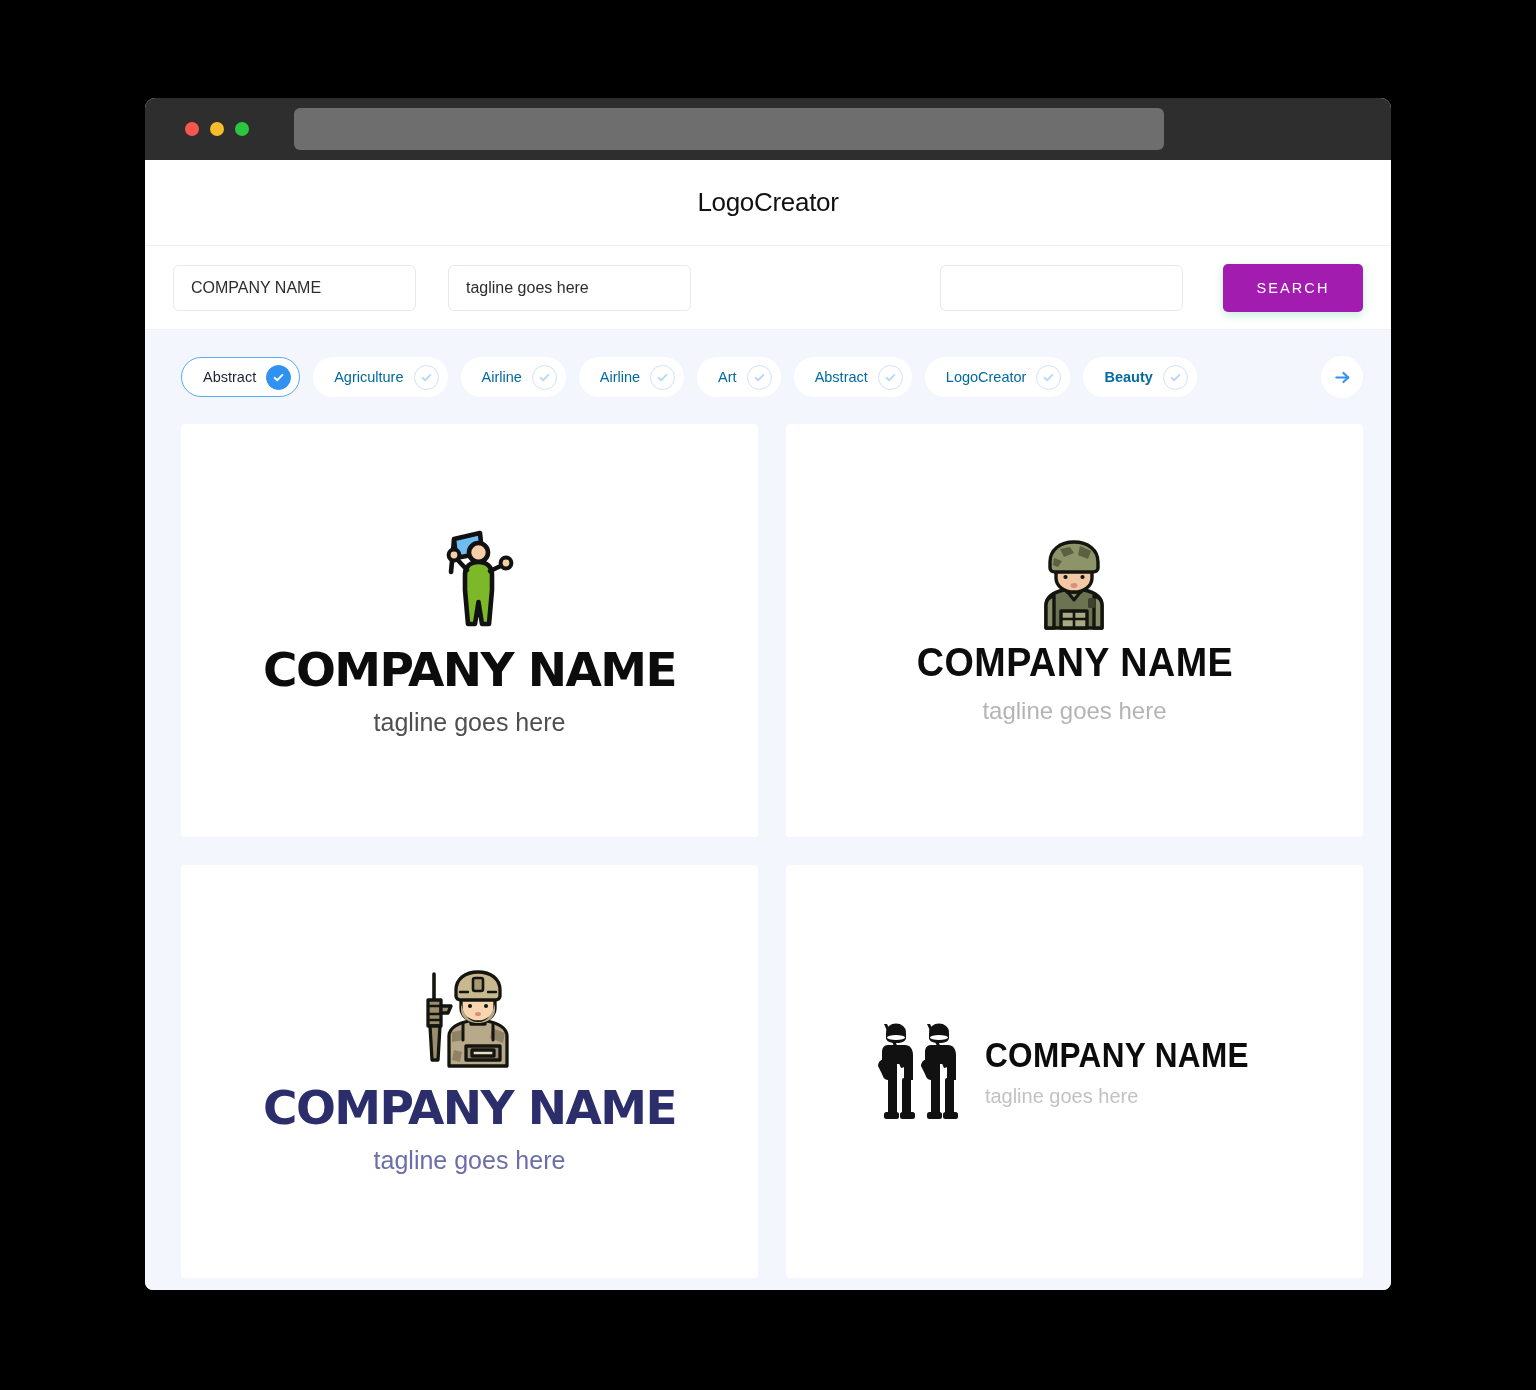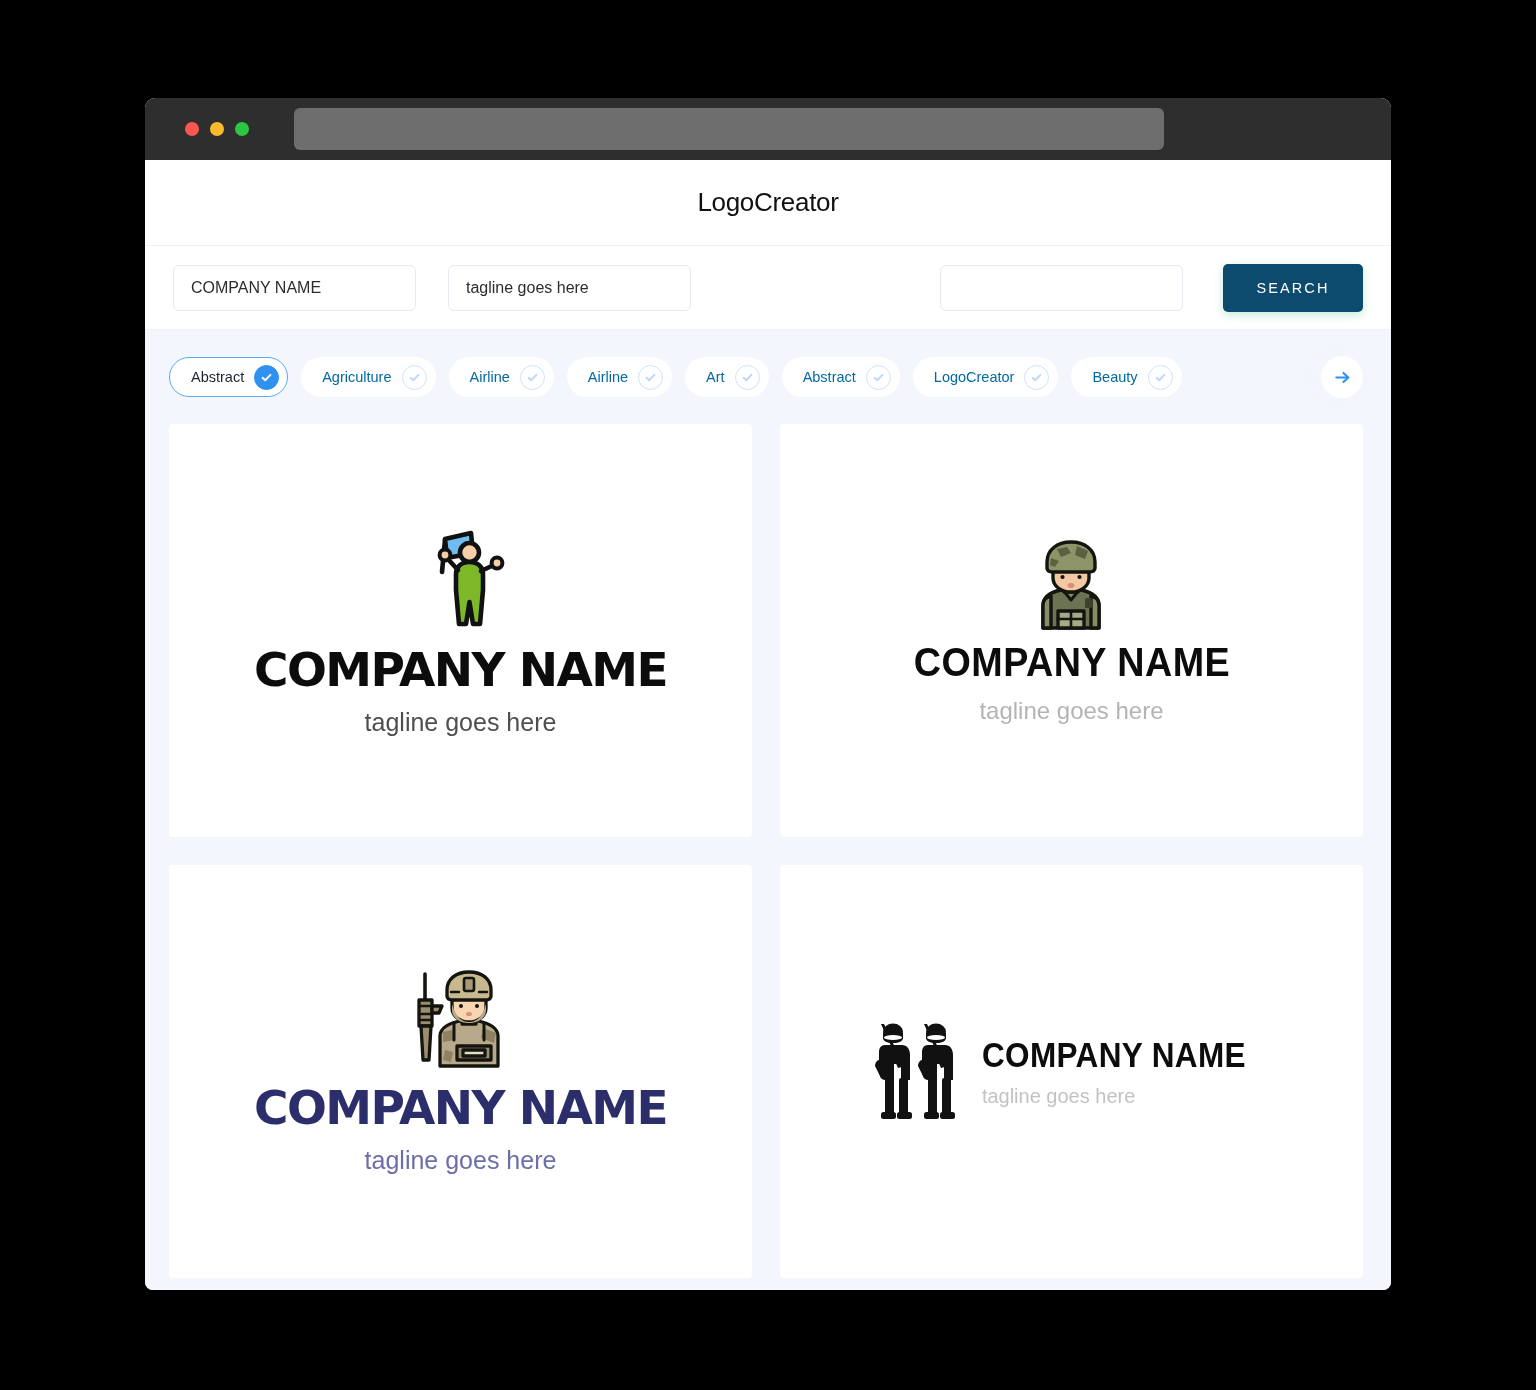--- a/index.html
+++ b/index.html
@@ -87,35 +87,35 @@
   }
   .field::placeholder { color: #2d2d2d; }
   .field-company { width: 248px; }
   .field-tagline { width: 248px; margin-left: 32px; }
   .field-extra  { width: 248px; margin-left: 249px; }
 
   .search-btn {
     margin-left: 40px;
     width: 148px;
     height: 48px;
-    background: #0c4a6e;
+    background: #a21caf;
     border: none;
     border-radius: 5px;
     color: #ffffff;
     font-size: 14.5px;
     letter-spacing: 2.1px;
     font-family: "Liberation Sans", sans-serif;
     cursor: pointer;
     box-shadow: 0 3px 10px rgba(82,199,154,0.35);
   }
 
   
   .app-body {
     background: #f3f6fd;
-    padding: 26px 28px 30px 24px;
+    padding: 26px 28px 30px 36px;
     height: 960px;
   }
 
   
   .chips {
     display: flex;
     align-items: center;
     gap: 13px;
     height: 42px;
     position: relative;
@@ -147,21 +147,21 @@
     border: 1.6px solid #cfe2f8;
     display: flex; align-items: center; justify-content: center;
     flex: 0 0 auto;
   }
   .chk svg { width: 13px; height: 13px; }
   .chk path { stroke: #bcd8f6; stroke-width: 2.4; fill: none;
               stroke-linecap: round; stroke-linejoin: round; }
   .chip.active .chk { background: #2f91f0; border-color: #2f91f0; }
   .chip.active .chk path { stroke: #ffffff; }
 
-  .chip-beauty { position: relative; }
+  .chip-beauty { position: relative; font-weight: bold; }
 
   .chips-next {
     position: absolute;
     right: 0;
     width: 42px; height: 42px;
     border-radius: 50%;
     background: #ffffff;
     display: flex; align-items: center; justify-content: center;
     cursor: pointer;
     box-shadow: -6px 0 14px rgba(243,246,253,0.95);

